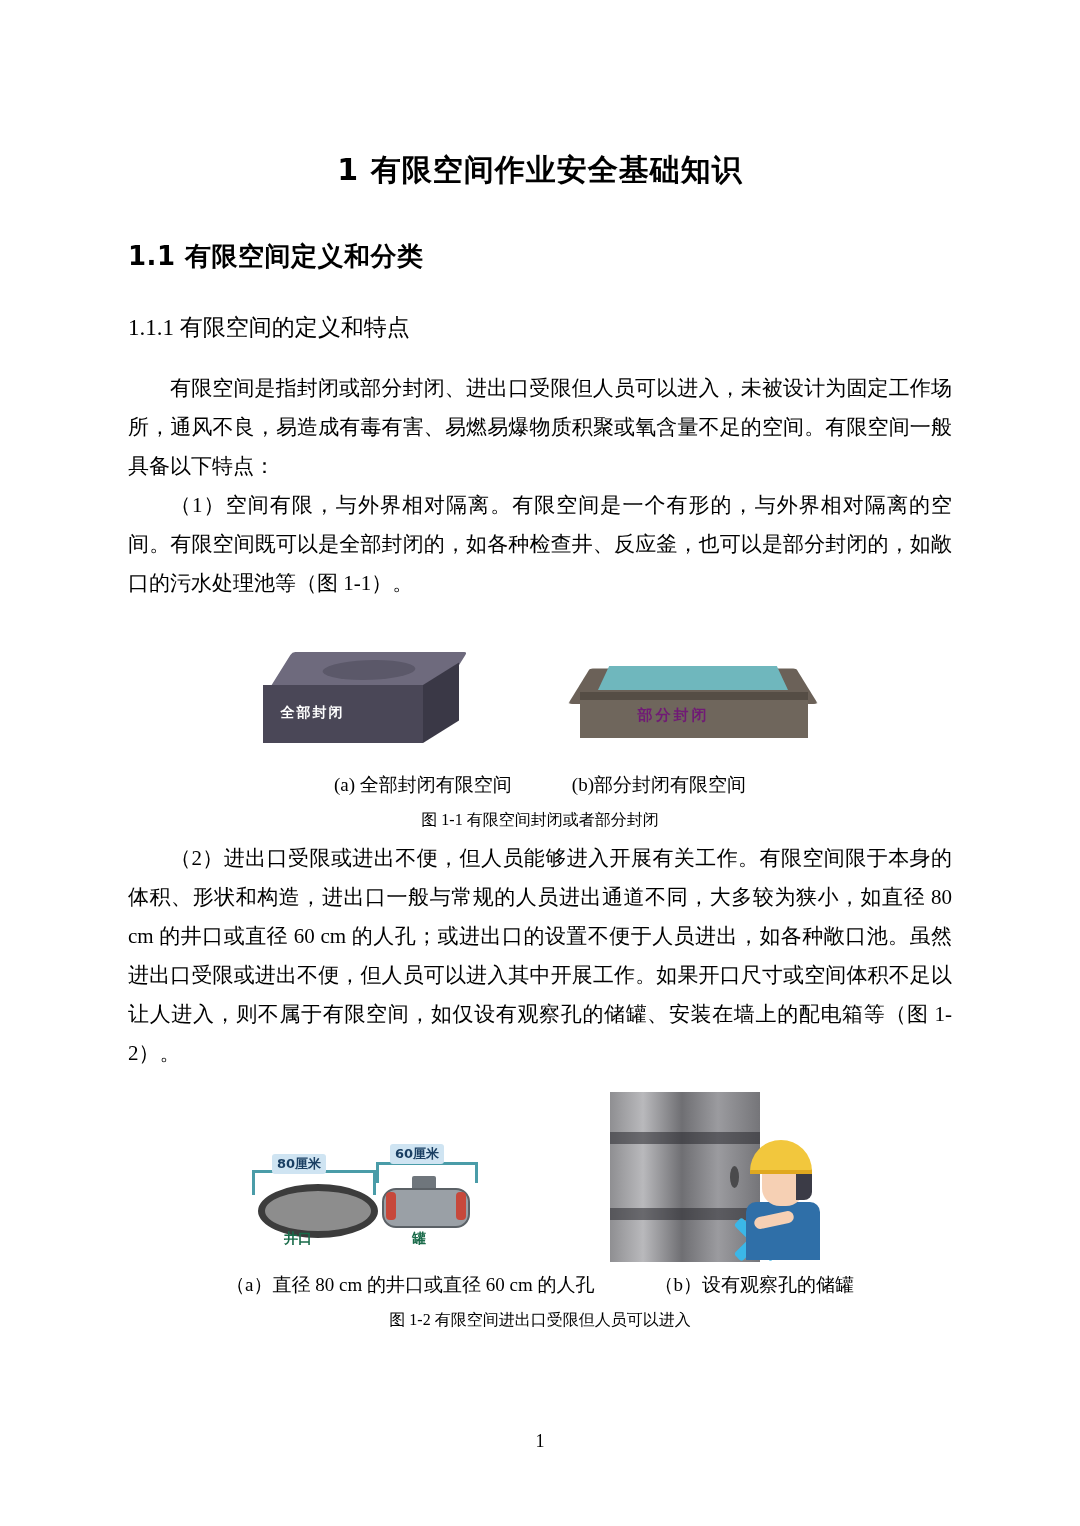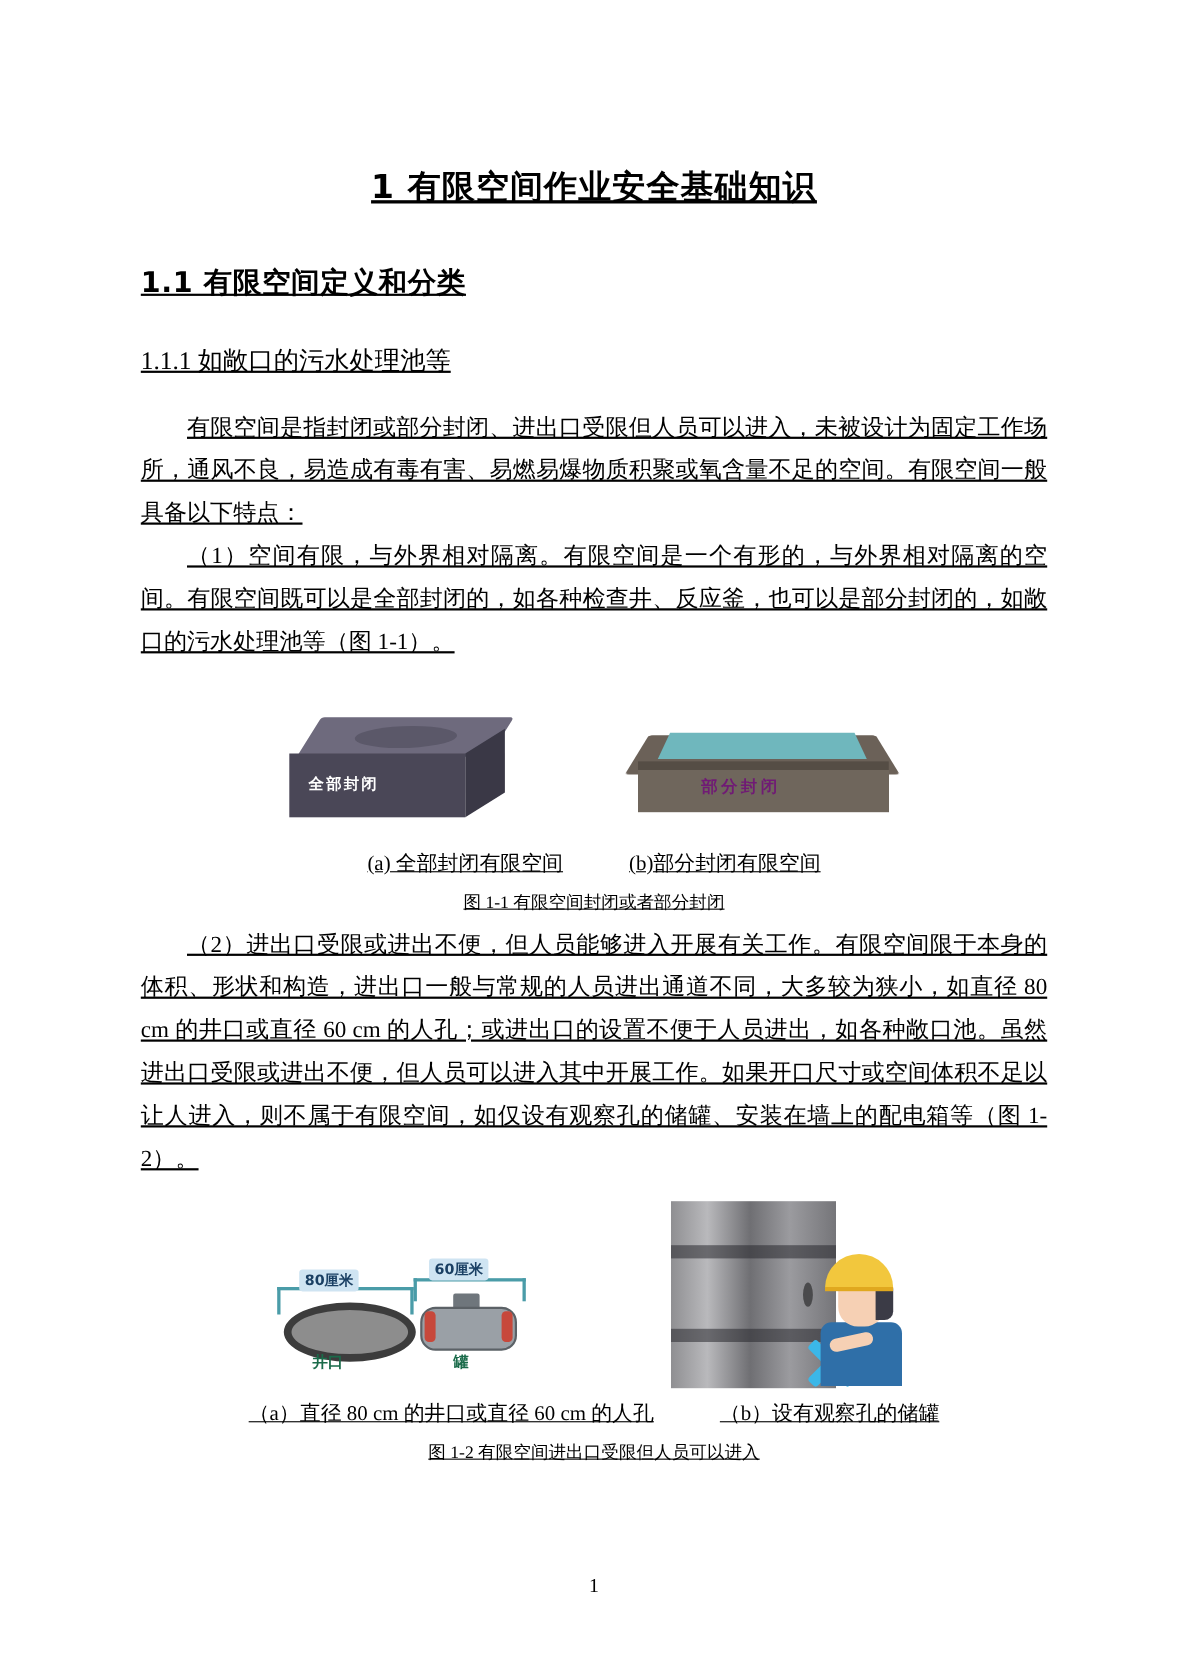--- a/index.html
+++ b/index.html
@@ -14,21 +14,20 @@
     color: #000000;
     position: relative;
     overflow: hidden;
   }
   .page {
     width: 1080px;
     height: 1526px;
     box-sizing: border-box;
     padding: 150px 128px 0 128px;
     position: relative;
-    text-decoration: underline;
   }
   h1.doc-title {
     font-family: "DejaVu Sans", "Liberation Sans", sans-serif;
     font-size: 30px;
     font-weight: bold;
     text-align: center;
     margin: 0 0 48px 0;
     letter-spacing: 1px;
   }
   h2.sec {
@@ -335,21 +334,21 @@
 </style>
 </head>
 <body>
 
 <div class="page">
 
   <h1 class="doc-title">1  有限空间作业安全基础知识</h1>
 
   <h2 class="sec">1.1  有限空间定义和分类</h2>
 
-  <h3 class="subsec">1.1.1  如敞口的污水处理池等</h3>
+  <h3 class="subsec">1.1.1  有限空间的定义和特点</h3>
 
   <p class="body">有限空间是指封闭或部分封闭、进出口受限但人员可以进入，未被设计为固定工作场所，通风不良，易造成有毒有害、易燃易爆物质积聚或氧含量不足的空间。有限空间一般具备以下特点：</p>
 
   <p class="body">（1）空间有限，与外界相对隔离。有限空间是一个有形的，与外界相对隔离的空间。有限空间既可以是全部封闭的，如各种检查井、反应釜，也可以是部分封闭的，如敞口的污水处理池等（图 1-1）。</p>
 
   <div class="fig-block">
     <div class="fig1-row">
 
       <div class="box-closed">
         <div class="top"></div>

